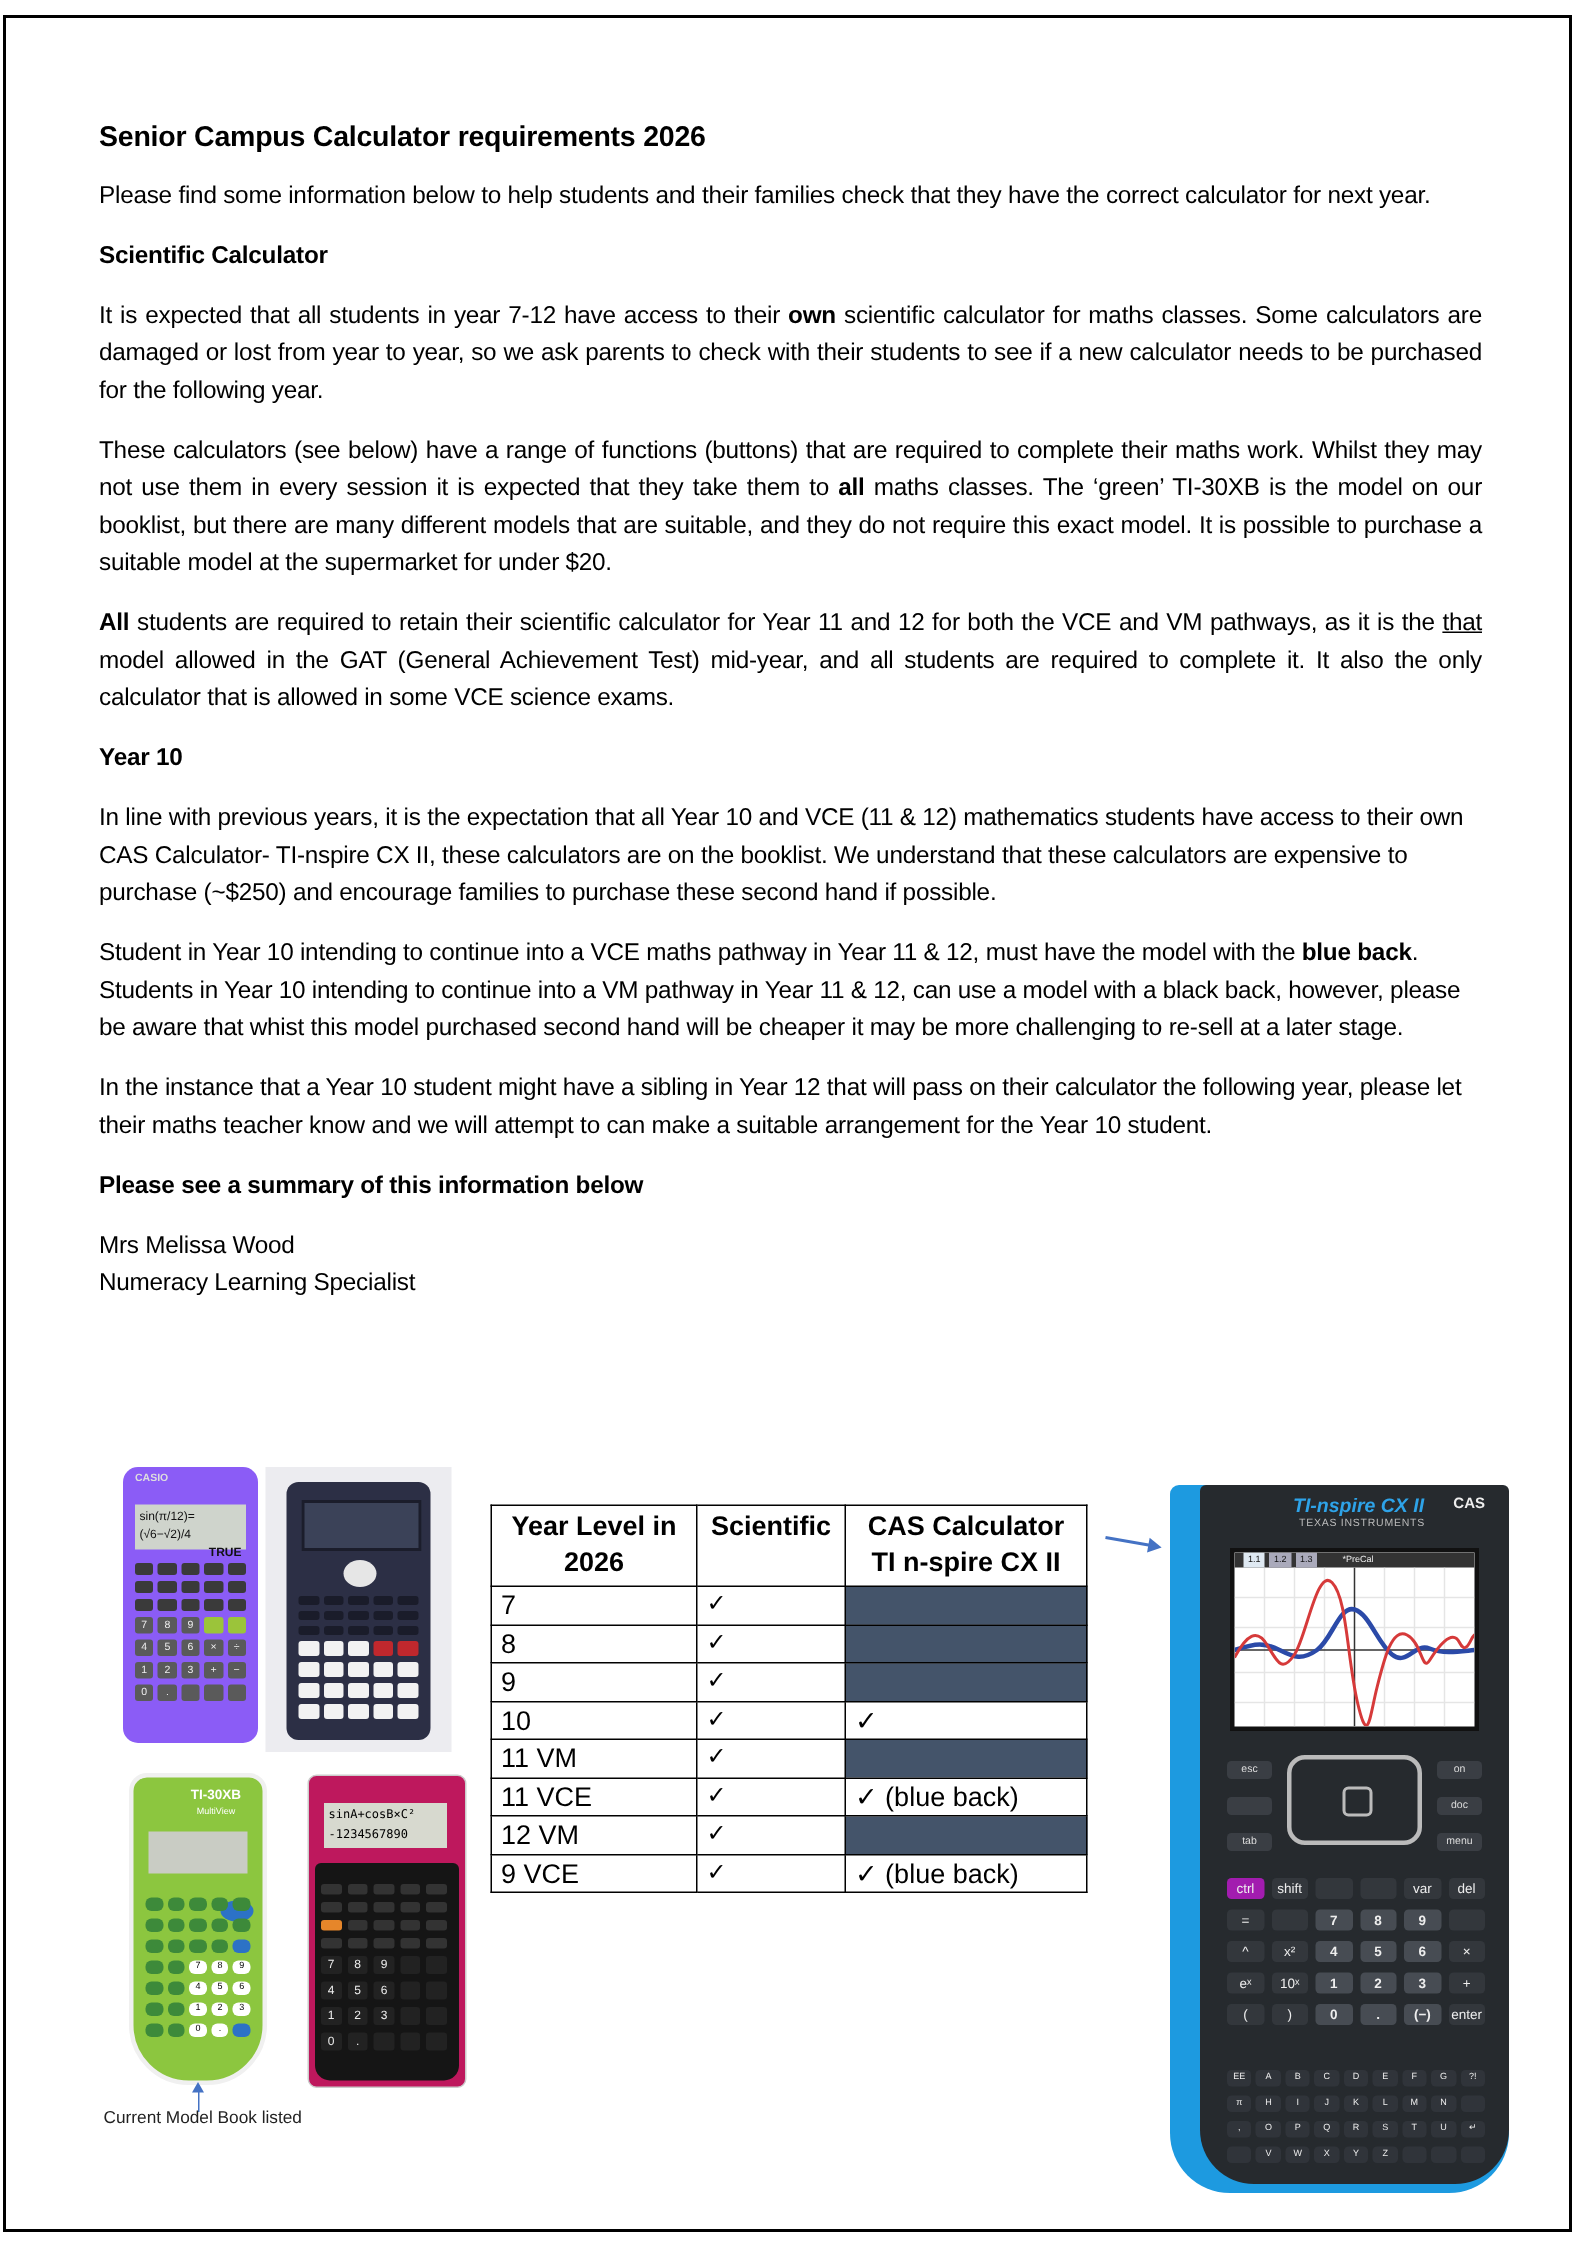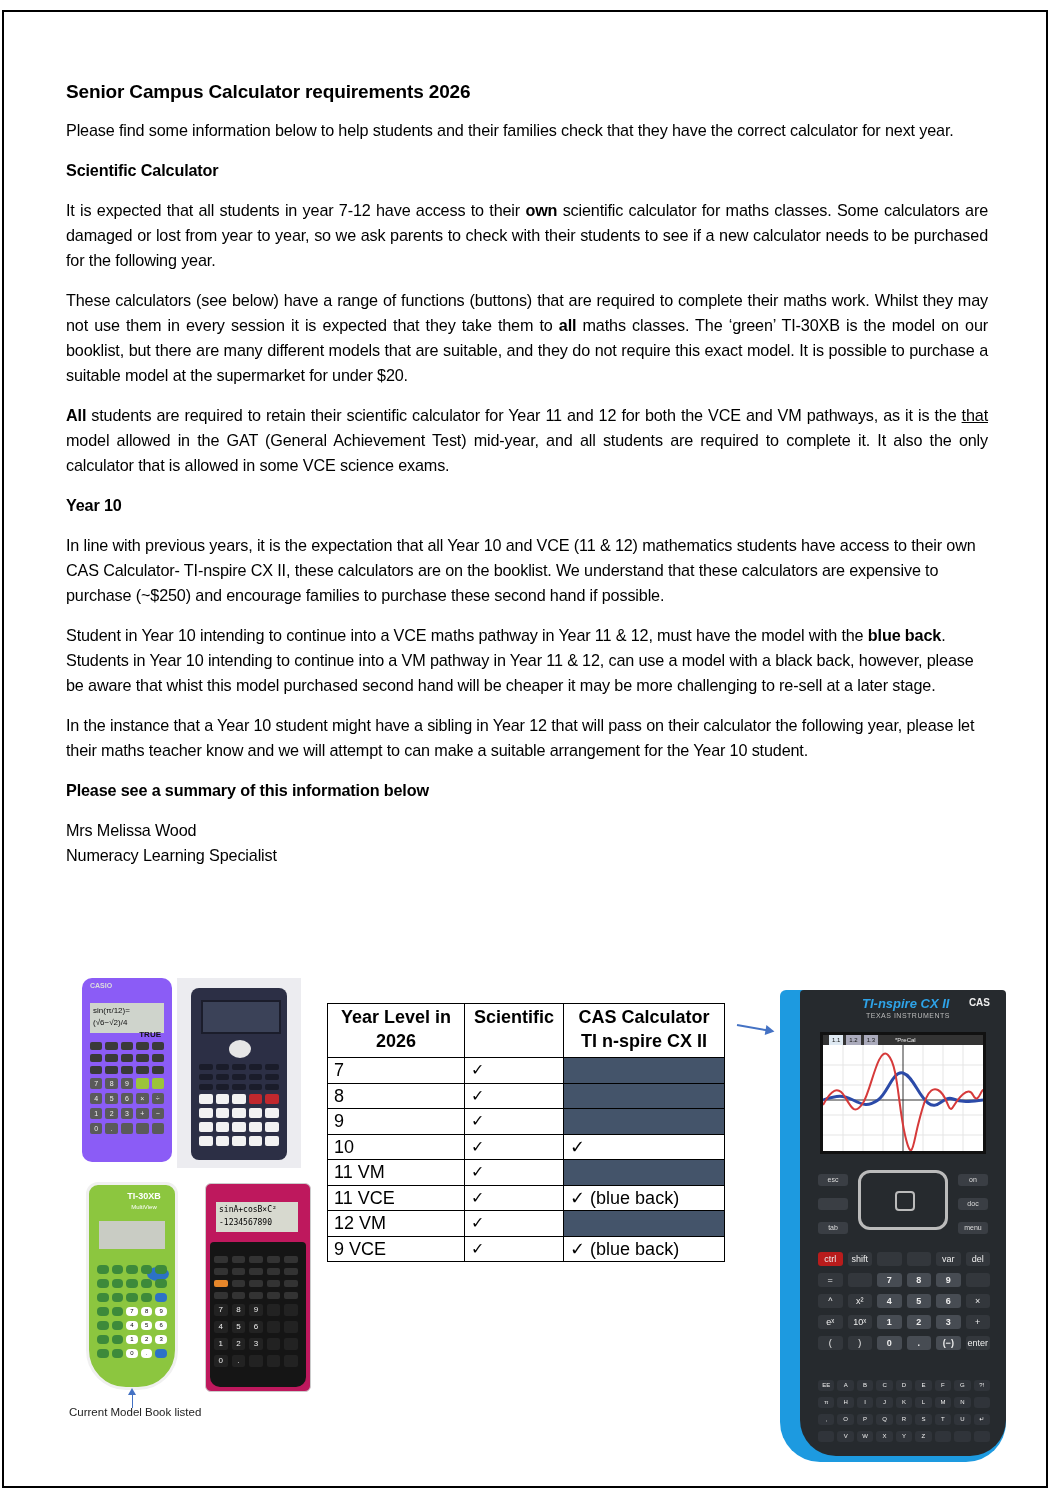--- a/index.html
+++ b/index.html
@@ -77,21 +77,21 @@
   .nspire .screen { position: absolute; left: 20px; top: 42px; width: 166px; height: 122px; background: #fff; border: 3px solid #111; box-sizing: border-box; overflow: hidden; }
   .nspire .tabs { height: 10px; background: #333; font-size: 6px; color: #eee; display: flex; gap: 3px; padding-left: 6px; line-height: 10px; }
   .nspire .tabs span.active { background: #dfe9f2; color: #111; padding: 0 3px; }
   .nspire .tabs span.tab { background: #aab; color: #111; padding: 0 3px; }
   .nspire .pad { position: absolute; left: 58px; top: 180px; width: 90px; height: 60px; border: 3px solid #bbb; border-radius: 12px; box-sizing: border-box; }
   .nspire .pad::after { content: ""; position: absolute; left: 34px; top: 18px; width: 16px; height: 16px; border: 2px solid #bbb; border-radius: 4px; }
   .nspire .side { position: absolute; width: 30px; height: 12px; background: #3a3e44; border-radius: 3px; color: #ddd; font-size: 7px; text-align: center; line-height: 12px; }
   .nspire .keys { left: 18px; top: 262px; width: 172px; grid-template-columns: repeat(6, 1fr); gap: 7px 5px; }
   .nspire .k { height: 14px; background: #33373c; border-radius: 3px; color: #eee; font-size: 9px; text-align: center; line-height: 14px; }
   .nspire .k.d { background: #474c53; font-weight: bold; }
-  .nspire .k.c { background: #b91c1c; }
+  .nspire .k.c { background: #a21caf; }
   .nspire .alpha { left: 18px; top: 390px; width: 172px; grid-template-columns: repeat(9, 1fr); gap: 6px 3px; }
   .nspire .alpha .k { height: 11px; font-size: 6px; line-height: 11px; background: #30343a; }
 </style>
 </head>
 <body>
 
 <div class="page-border"></div>
 
 <div class="content">
   <div class="title">Senior Campus Calculator requirements 2026</div>

